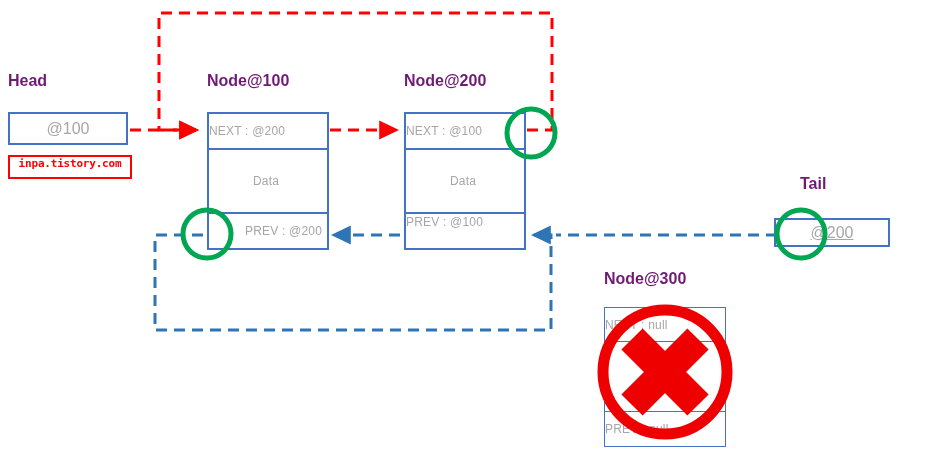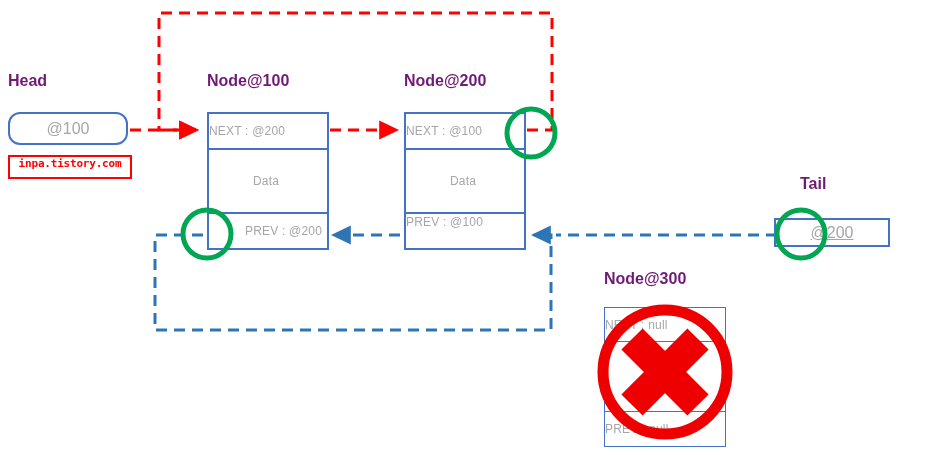--- a/index.html
+++ b/index.html
@@ -119,21 +119,21 @@
   <div class="caption" style="left:8px; top:72px; width:120px;">Head</div>
 
   <div class="caption" style="left:207px; top:72px; width:122px;">Node@100</div>
 
   <div class="caption" style="left:404px; top:72px; width:122px;">Node@200</div>
 
   <div class="caption" style="left:604px; top:270px; width:122px;">Node@300</div>
 
   <div class="caption" style="left:800px; top:175px; width:120px;">Tail</div>
 
-  <div class="ptr-box" style="left:8px; top:112px; width:120px; height:33px;border-radius:12px;">
+  <div class="ptr-box" style="left:8px; top:112px; width:120px; height:33px;">
     <span>@100</span>
   </div>
 
   <div class="watermark" style="left:8px; top:155px; width:124px; height:24px;">
     <span>inpa.tistory.com</span>
   </div>
 
   <div class="node-box" style="left:207px; top:112px; width:122px; height:138px;">
     <div class="cell" style="height:34px;">
       <span>NEXT : @200</span>

